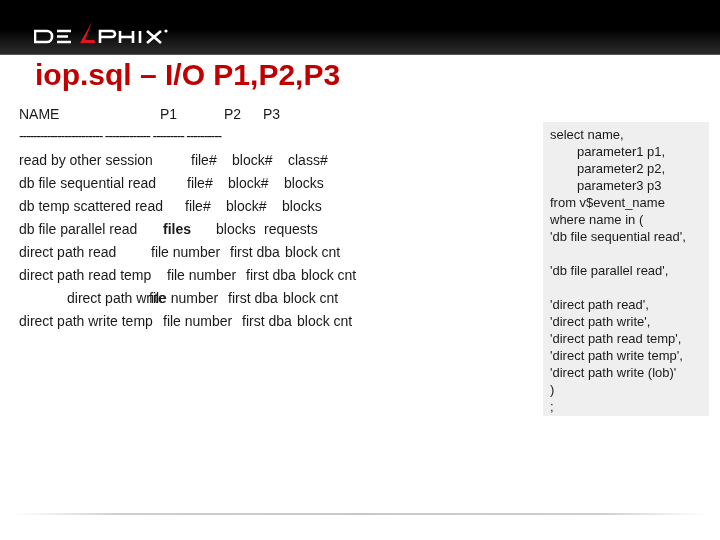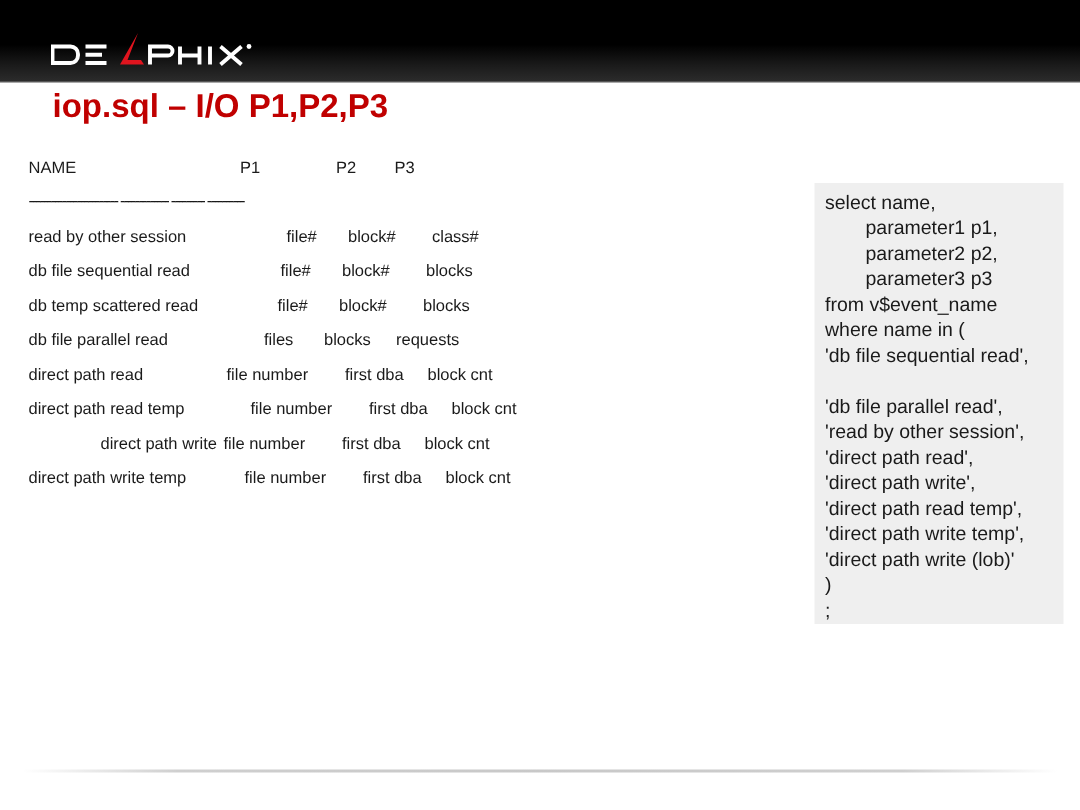--- a/index.html
+++ b/index.html
@@ -12,26 +12,26 @@
     position: absolute; left: 0; top: 0; width: 720px; height: 54px;
     background: linear-gradient(to bottom, #000000 0%, #000000 55%, #1a1a1a 80%, #2b2b2b 100%);
     border-bottom: 1px solid #555;
   }
   .logo {
     position: absolute; left: 34px; top: 22px; height: 26px; width: 150px;
   }
   .logo svg { display: block; }
   .slide-title {
     position: absolute; left: 35px; top: 58px;
-    font-size: 22px; font-weight: bold; color: #c00000;
+    font-size: 30px; font-weight: bold; color: #c00000;
     letter-spacing: 0px; white-space: nowrap;
   }
   .listing {
     position: absolute; left: 19px; top: 106px;
-    font-size: 11px; color: #1a1a1a; white-space: pre;
+    font-size: 14px; color: #1a1a1a; white-space: pre;
   }
   .listing .row { position: absolute; left: 0; white-space: nowrap; }
   .listing .cell { position: absolute; white-space: nowrap; }
   .code-box {
     position: absolute; left: 543px; top: 122px; width: 166px; height: 294px;
     background: #efefef;
   }
   .code-box .line {
     position: absolute; left: 7px; font-size: 13px; color: #1a1a1a; white-space: nowrap;
   }
@@ -92,21 +92,21 @@
     <span class="cell" style="left:265px;">blocks</span>
   </div>
   <div class="row" style="top:92px;">
     <span class="cell" style="left:0px;">db temp scattered read</span>
     <span class="cell" style="left:166px;">file#</span>
     <span class="cell" style="left:207px;">block#</span>
     <span class="cell" style="left:263px;">blocks</span>
   </div>
   <div class="row" style="top:115px;">
     <span class="cell" style="left:0px;">db file parallel read</span>
-    <span class="cell" style="left:157px;">files</span>
+    <span class="cell" style="left:144px;font-weight:bold;">files</span>
     <span class="cell" style="left:197px;">blocks</span>
     <span class="cell" style="left:245px;">requests</span>
   </div>
   <div class="row" style="top:138px;">
     <span class="cell" style="left:0px;">direct path read</span>
     <span class="cell" style="left:132px;">file number</span>
     <span class="cell" style="left:211px;">first dba</span>
     <span class="cell" style="left:266px;">block cnt</span>
   </div>
   <div class="row" style="top:161px;">
@@ -131,21 +131,20 @@
 
 <div class="code-box">
   <div class="line" style="top:5px;">select name,</div>
   <div class="line" style="top:22px; left:34px;">        parameter1 p1,</div>
   <div class="line" style="top:39px; left:34px;">        parameter2 p2,</div>
   <div class="line" style="top:56px; left:34px;">        parameter3 p3</div>
   <div class="line" style="top:73px;">from v$event_name</div>
   <div class="line" style="top:90px;">where name in (</div>
   <div class="line" style="top:107px;">'db file sequential read',</div>
   <div class="line" style="top:141px;">'db file parallel read',</div>
-  <div class="line" style="top:158px;">'read by other session',</div>
   <div class="line" style="top:175px;">'direct path read',</div>
   <div class="line" style="top:192px;">'direct path write',</div>
   <div class="line" style="top:209px;">'direct path read temp',</div>
   <div class="line" style="top:226px;">'direct path write temp',</div>
   <div class="line" style="top:243px;">'direct path write (lob)'</div>
   <div class="line" style="top:260px;">)</div>
   <div class="line" style="top:277px;">;</div>
 </div>
 
 <div class="footer-rule"></div>

